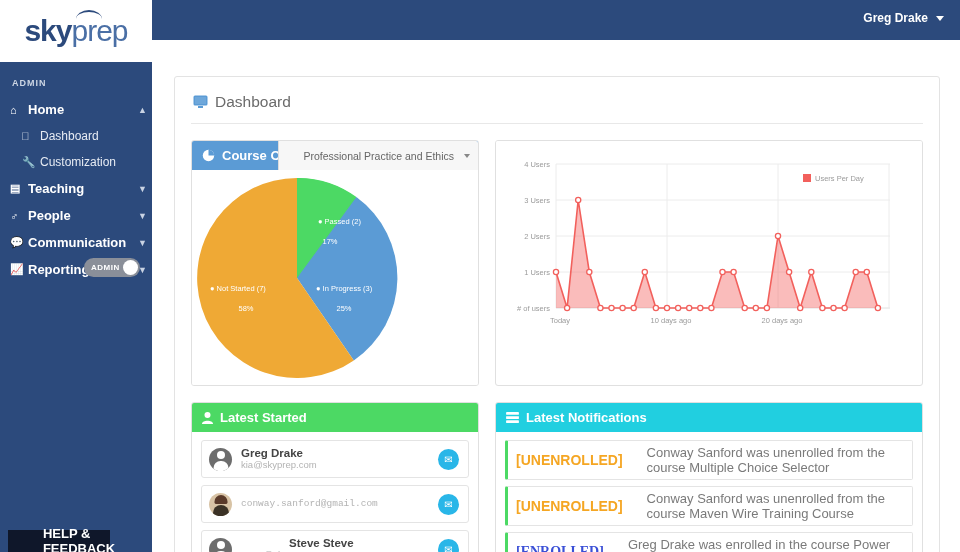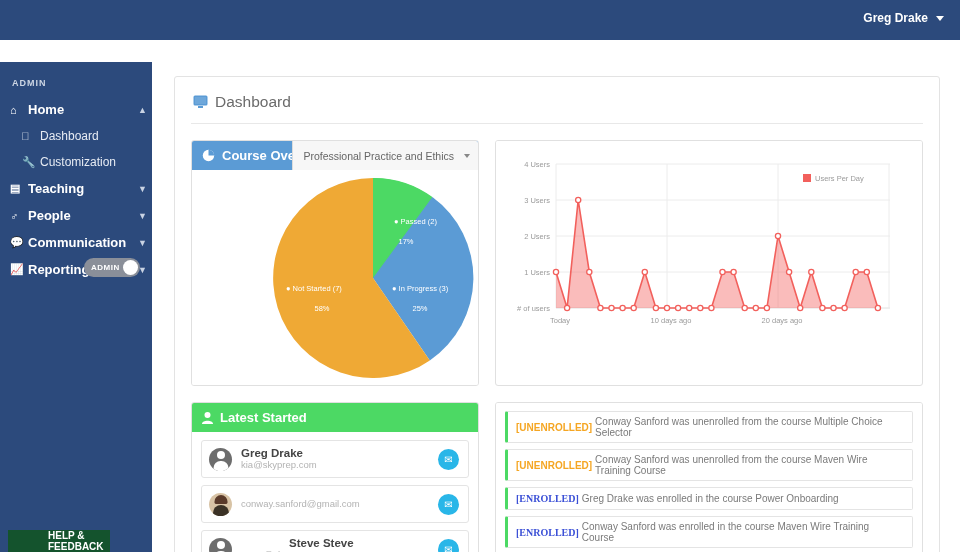--- a/index.html
+++ b/index.html
@@ -87,22 +87,22 @@
     padding-left: 7px; letter-spacing: .5px;
   }
   .admin-toggle .knob {
     position: absolute; right: 2px; top: 2px;
     width: 15px; height: 15px; border-radius: 50%;
     background: #ffffff;
   }
   .help-btn {
     position: absolute; left: 8px; bottom: 0;
     width: 102px; height: 22px;
-    background: #14532d; color: #ffffff;
-    font-size: 10px; font-weight: bold;
+    background: #0f172a; color: #ffffff;
+    font-size: 13px; font-weight: bold;
     display: flex; align-items: center; justify-content: center;
     cursor: pointer;
     padding-left: 40px;
   }
 
   
   .main {
     position: absolute; top: 62px; left: 152px;
     width: 808px; height: 490px;
     background: #ffffff;
@@ -134,32 +134,32 @@
   .panel-head.blue { background: #5b9bd5; }
   .panel-head.red { background: #ef5350; }
   .panel-head.green { background: #4cd964; }
   .panel-head.cyan { background: #21cfe0; }
 
   .course-select {
     position: absolute; right: 0; top: 0; height: 29px;
     background: #f7f7f7; border-left: 1px solid #dcdcdc;
     color: #666; font-size: 10.5px; font-weight: normal;
     display: flex; align-items: center; gap: 10px;
-    padding: 0 8px 0 10px; cursor: pointer;
+    padding: 0 8px 0 24px; cursor: pointer;
   }
   .course-select .caret {
     width: 0; height: 0;
     border-left: 3.5px solid transparent; border-right: 3.5px solid transparent;
     border-top: 4.5px solid #888;
   }
 
   .panel-body { background: #fff; }
 
   
-  .pie-wrap { height: 215px; display: flex; align-items: center; justify-content: flex-end; }
+  .pie-wrap { height: 215px; display: flex; align-items: center; justify-content: flex-start; }
 
   
   .chart-wrap { height: 215px; padding: 8px 10px 4px 4px; }
 
   
   .logins-body { padding: 8px 9px 6px 9px; }
   .login-row {
     display: flex; align-items: center;
     border: 1px solid #e4e4e4; border-radius: 3px;
     height: 38px; margin-bottom: 7px; padding: 0 9px 0 7px;
@@ -195,41 +195,47 @@
 
   
   .notif-body { padding: 8px 9px 6px 9px; }
   .notif-row {
     display: flex; align-items: center;
     border: 1px solid #e4e4e4; border-left: 3px solid #4cd964;
     border-radius: 2px;
     min-height: 23px; margin-bottom: 6px; padding: 4px 8px;
     background: #fff;
   }
-  .notif-tag { font-size: 10px; font-weight: bold; white-space: nowrap; }
+  .notif-tag { font-size: 14px; font-weight: bold; white-space: nowrap; }
   .notif-tag.unenrolled { color: #f5a623; }
   .notif-tag.enrolled { color: #3a4fd6; font-family: Liberation Serif, serif; }
-  .notif-text { font-size: 10px; color: #7a7a7a; padding-left: 3px; }
+  .notif-text { font-size: 13px; color: #7a7a7a; padding-left: 24px; }
 
   svg { display: block; }
   .axis-text { font-size: 7.5px; fill: #9b9b9b; font-family: "Liberation Sans", sans-serif; }
   .pie-lbl { font-size: 7.5px; fill: #ffffff; font-family: "Liberation Sans", sans-serif; }
 </style>
 </head>
 <body>
 
 <div class="app">
 
   <div class="topbar">
     <div class="user-menu">
       <span>Greg Drake</span>
       <span class="caret-down"></span>
     </div>
   </div>
 
+  <div class="brandbar">
+    <div class="logo">
+      <span class="sky">sky</span><span class="prep">prep</span>
+      <span class="arc"></span>
+    </div>
+  </div>
 
   <div class="sidebar">
     <div class="sidebar-label">ADMIN</div>
 
     <div class="nav-item">
       <span class="ico">⌂</span>
       <span>Home</span>
       <span class="arrow">▲</span>
     </div>
 
@@ -409,38 +415,46 @@
               <span class="login-info">
                 <span class="login-name" style="display:block;">Greg Drake</span>
                 <span class="login-email" style="display:block;">kia@skyprep.com</span>
               </span>
               <span class="mail-btn">✉</span>
             </div>
 
             <div class="login-row">
               <span class="avatar photo"></span>
               <span class="login-info">
-                <span class="login-email" style="display:block;">conway.sanford@gmail.com</span>
+                <span class="login-email" style="display:block;font-family:Liberation Mono, monospace;">conway.sanford@gmail.com</span>
               </span>
               <span class="mail-btn">✉</span>
             </div>
 
             <div class="login-row" style="margin-bottom:0;">
               <span class="avatar"></span>
               <span class="login-info">
                 <span class="login-name" style="display:block;margin-left:48px;">Steve Steve</span>
                 <span class="login-email" style="display:block;">steve@skyprep.com</span>
               </span>
               <span class="mail-btn">✉</span>
             </div>
 
           </div>
         </div>
 
         <div class="panel">
+          <div class="panel-head cyan">
+            <svg width="13" height="11" viewBox="0 0 14 12">
+              <rect x="0" y="0" width="14" height="3" rx="0.5" fill="#fff"></rect>
+              <rect x="0" y="4.5" width="14" height="3" rx="0.5" fill="#fff"></rect>
+              <rect x="0" y="9" width="14" height="3" rx="0.5" fill="#fff"></rect>
+            </svg>
+            <span>Latest Notifications</span>
+          </div>
           <div class="panel-body notif-body">
 
             <div class="notif-row">
               <span class="notif-tag unenrolled">[UNENROLLED]</span>
               <span class="notif-text">Conway Sanford was unenrolled from the course Multiple Choice Selector</span>
             </div>
             <div class="notif-row">
               <span class="notif-tag unenrolled">[UNENROLLED]</span>
               <span class="notif-text">Conway Sanford was unenrolled from the course Maven Wire Training Course</span>
             </div>

